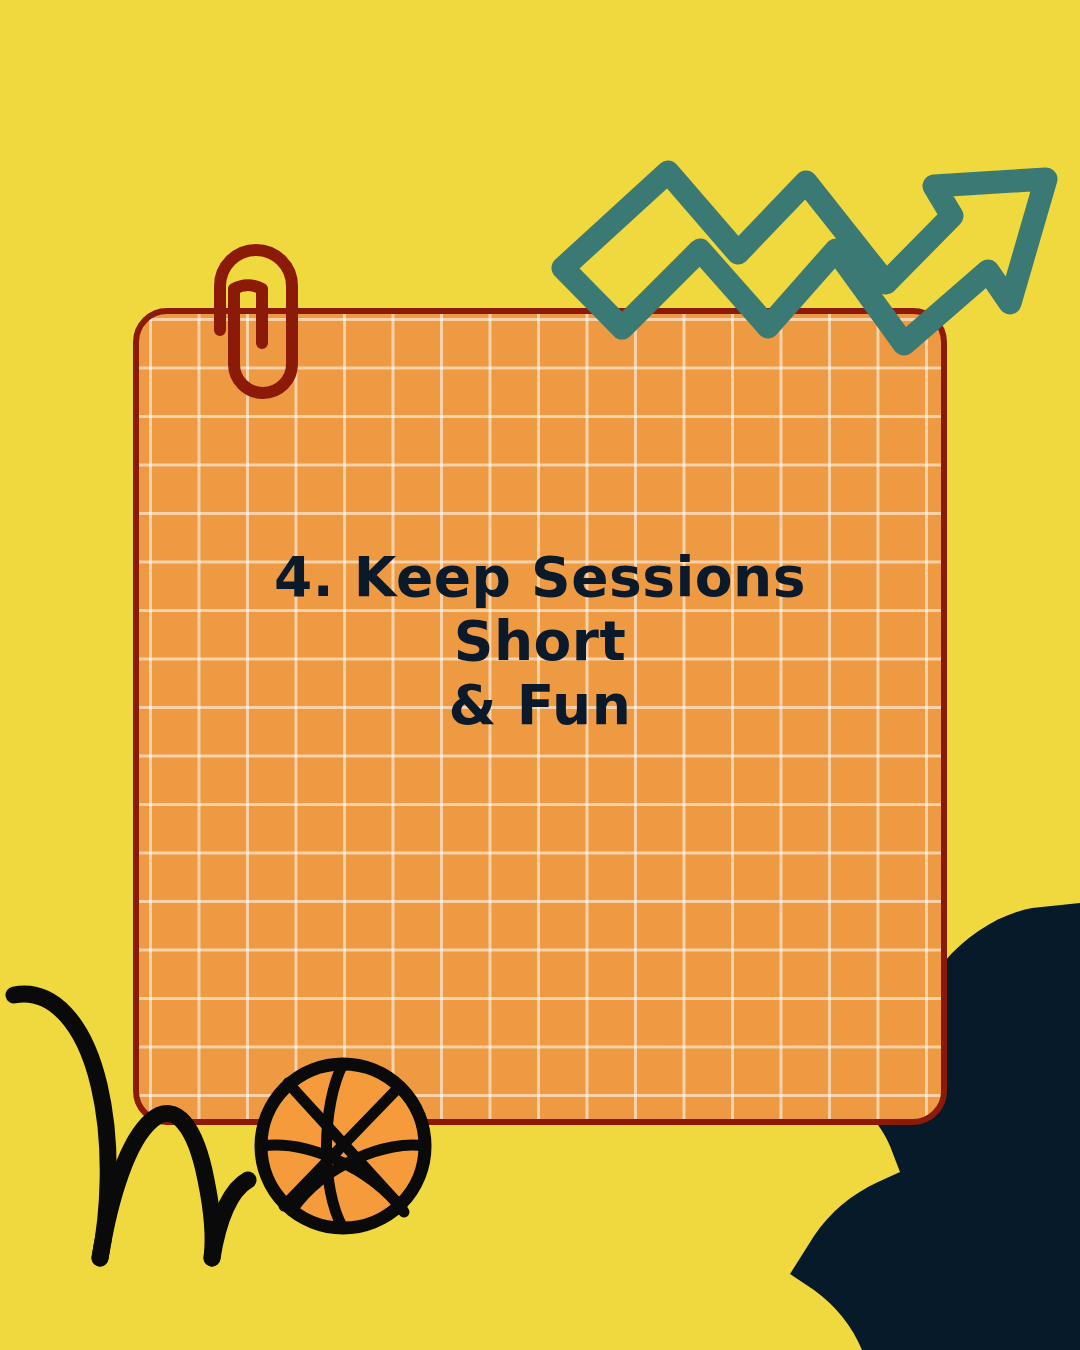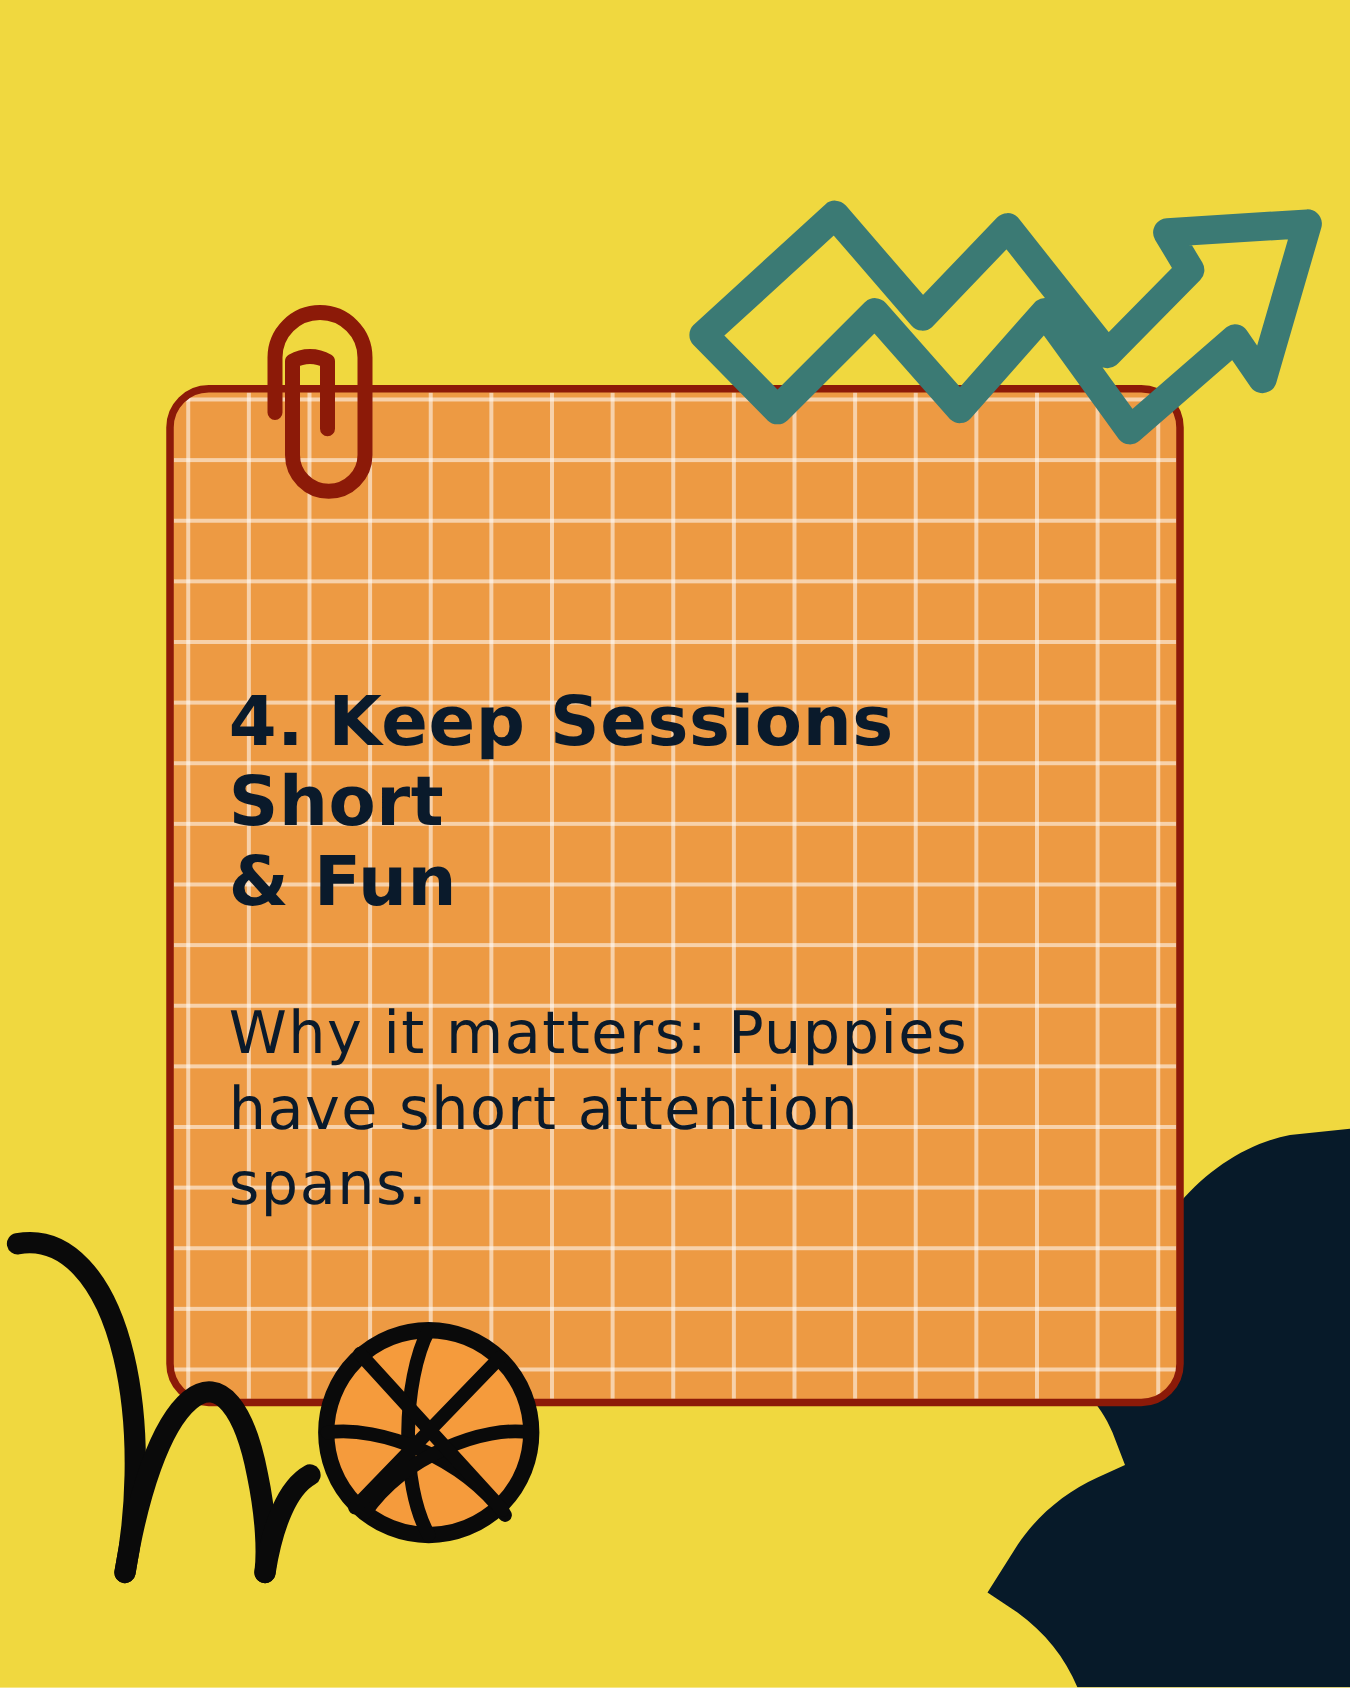--- a/index.html
+++ b/index.html
@@ -57,21 +57,21 @@
     overflow: hidden;
   }
 
   #card-text {
     position: absolute;
     left: 0;
     right: 0;
     top: 232px;
     padding: 0 44px;
     box-sizing: border-box;
-    text-align: left;
+    text-align: center;
   }
 
   #card-title {
     margin: 0;
     font-family: "DejaVu Sans", sans-serif;
     font-weight: 700;
     font-size: 55px;
     line-height: 1.16;
     letter-spacing: 0.5px;
     color: #0A1A2B;
@@ -129,23 +129,20 @@
              C 176 1100, 196 1128, 206 1180
              C 213 1214, 214 1242, 212 1258" fill="none" stroke="#0A0A0A" stroke-width="17" stroke-linecap="round"></path>
     <path d="M 212 1258
              C 218 1220, 230 1190, 248 1180" fill="none" stroke="#0A0A0A" stroke-width="17" stroke-linecap="round"></path>
   </svg>
 
   <div id="note-card">
     <div id="card-text">
       <h1 id="card-title">4. Keep Sessions Short
 &amp; Fun</h1>
-      <p id="card-body">Why it matters: Puppies
-have short attention
-spans.</p>
     </div>
   </div>
 
   <svg id="arrow-layer" class="layer-svg" viewBox="0 0 1080 1350" aria-hidden="true">
     <path d="M 563 268
              L 668 172
              L 738 253
              L 806 182
              L 886 283
              L 952 216

